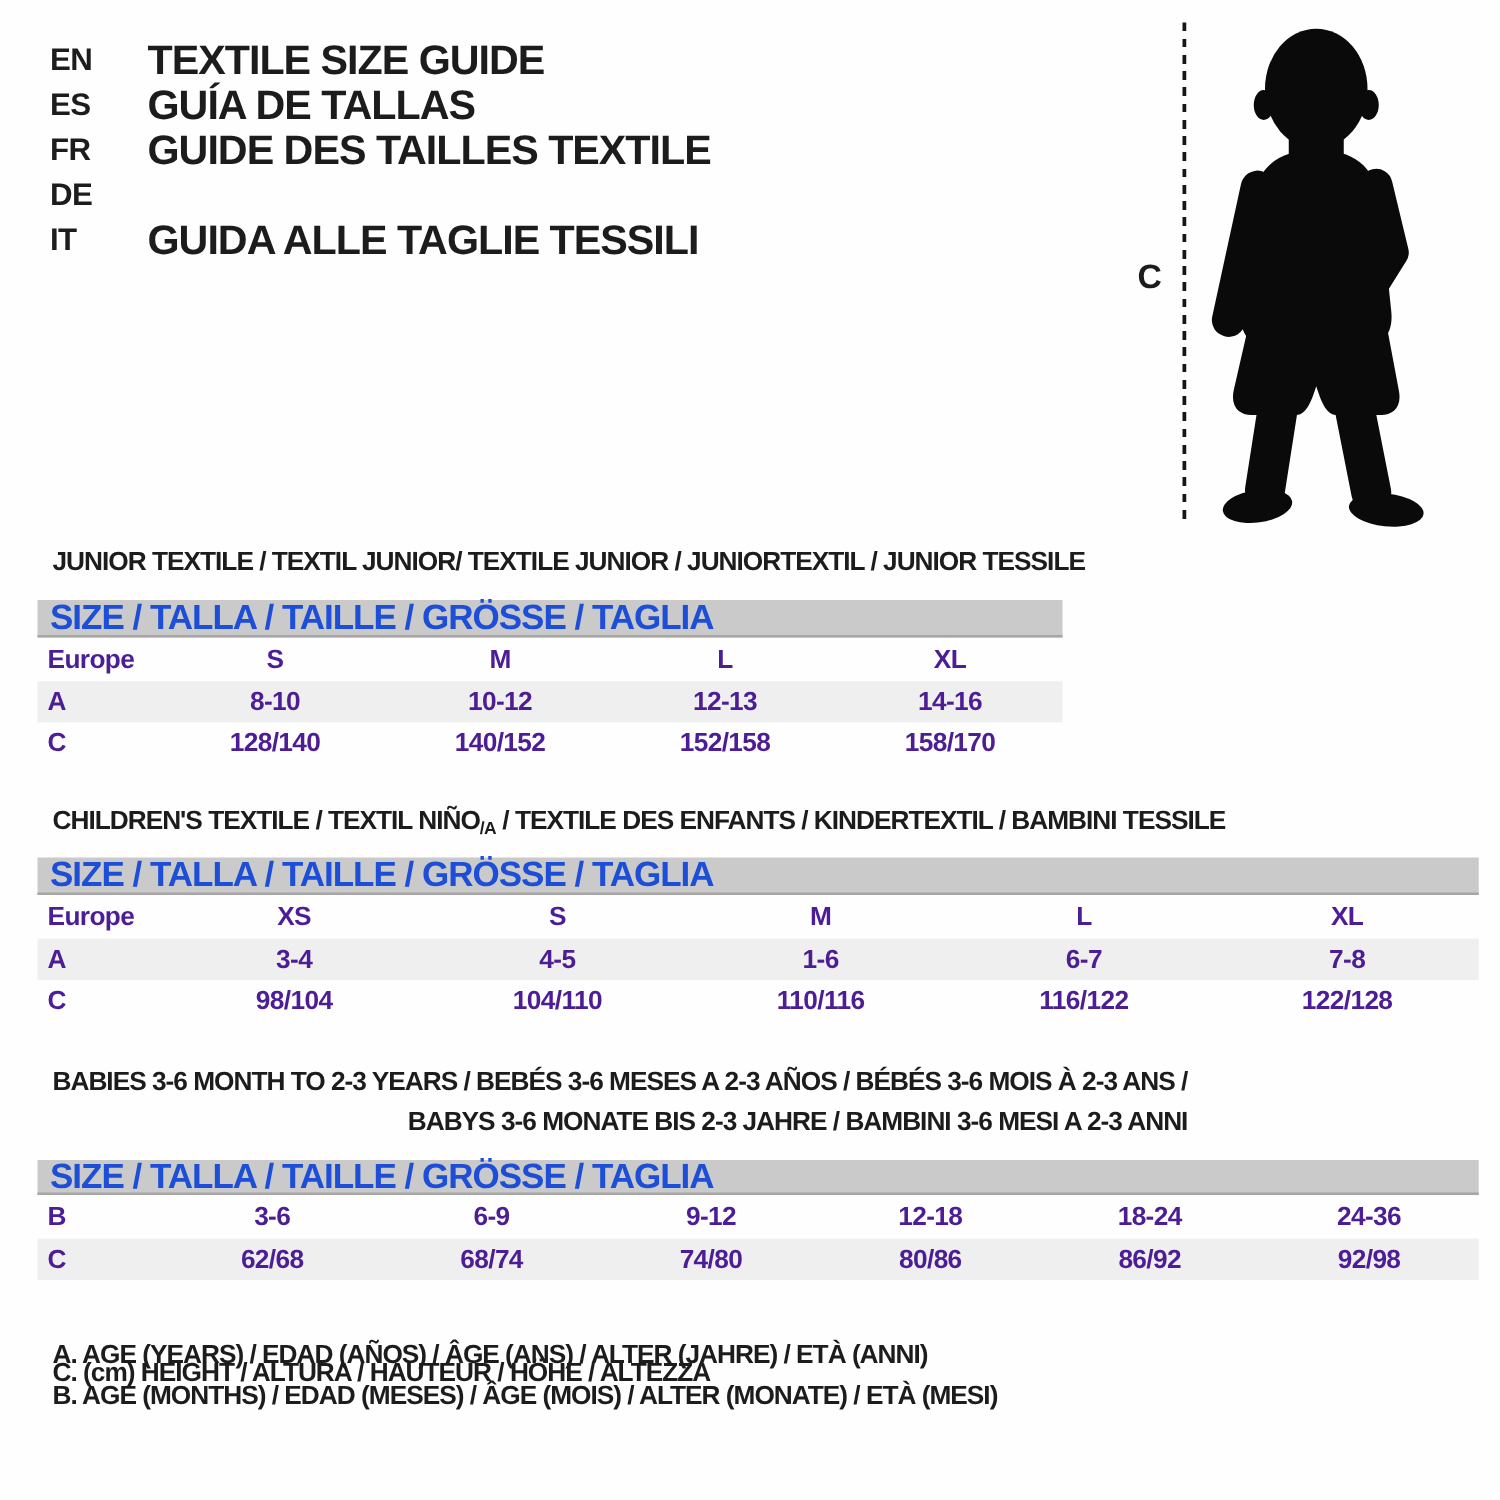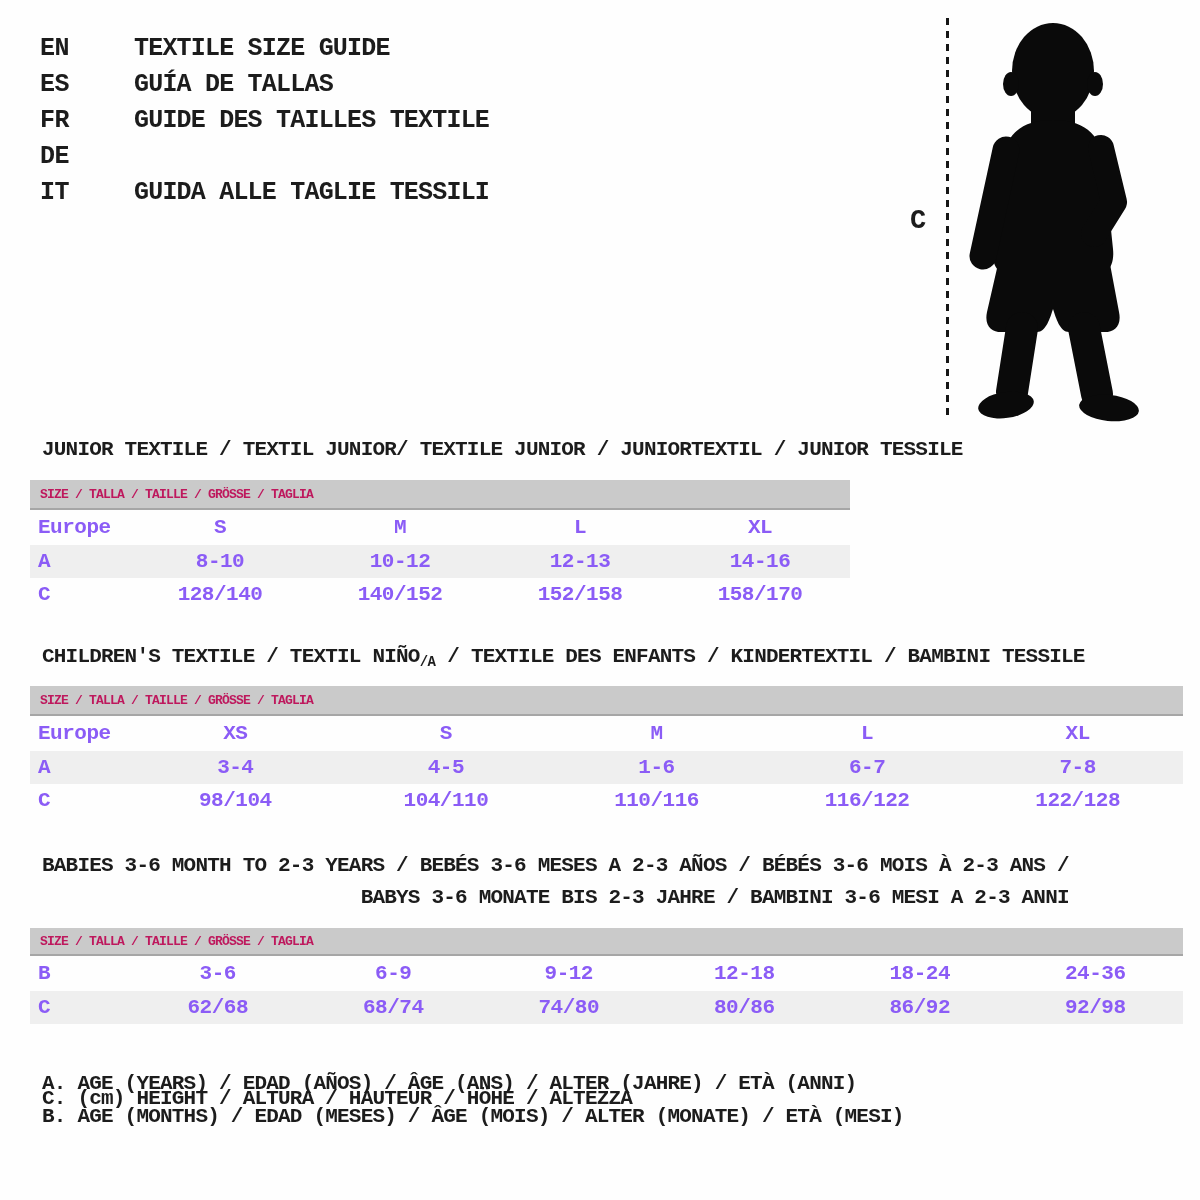--- a/index.html
+++ b/index.html
@@ -1,39 +1,39 @@
 <!DOCTYPE html>
 <html><head>
 <meta charset="utf-8">
 <style>
   html,body{margin:0;padding:0;background:#ffffff;}
   #canvas{
     position:relative;width:1200px;height:1200px;background:#fefefe;
-    font-family:Liberation Mono, monospace;font-weight:700;color:#1c1c1c;
+    font-family:Liberation Sans, sans-serif;font-weight:700;color:#1c1c1c;
     overflow:hidden;
   }
   
   .lang-block{position:absolute;left:40px;top:30px;}
   .lang-row{display:flex;height:36px;align-items:center;}
   .lang-code{width:78px;font-size:25px;letter-spacing:-0.5px;}
-  .lang-title{font-size:25px;letter-spacing:-0.8px;margin-left:16px;}
+  .lang-title{font-size:33px;letter-spacing:-0.8px;}
   
   .dash-line{position:absolute;left:946px;top:18px;width:3px;height:400px;
     background:repeating-linear-gradient(to bottom,#161616 0 7px,transparent 7px 13px);}
   .fig-label{position:absolute;left:910px;top:206px;font-size:27px;letter-spacing:-0.5px;}
   .silhouette{position:absolute;left:956px;top:14px;}
   
   .sec-title{position:absolute;left:42px;font-size:21px;letter-spacing:-0.8px;line-height:32px;white-space:nowrap;text-align:right;}
   .sub{font-size:14px;vertical-align:-4px;letter-spacing:-0.5px;}
   
   .size-table{position:absolute;left:30px;}
   .bar{height:30px;background:#cacaca;border-bottom:2px solid #a6a6a6;
     display:flex;align-items:center;padding-left:10px;box-sizing:border-box;
-    font-size:13px;color:#be185d;letter-spacing:-0.8px;}
-  .trow{display:flex;align-items:center;height:33px;font-size:21px;letter-spacing:-0.5px;color:#8b5cf6;}
+    font-size:28px;color:#1d4ed8;letter-spacing:-0.8px;}
+  .trow{display:flex;align-items:center;height:33px;font-size:21px;letter-spacing:-0.5px;color:#4c1d95;}
   .trow:first-child{height:35px;}
   .trow.stripe{background:#efefef;}
   .tlabel{width:100px;padding-left:8px;box-sizing:border-box;}
   .tcell{flex:1;text-align:center;}
   
   .note{position:absolute;left:42px;font-size:21px;letter-spacing:-0.8px;white-space:nowrap;}
 </style>
 </head>
 <body>
 

